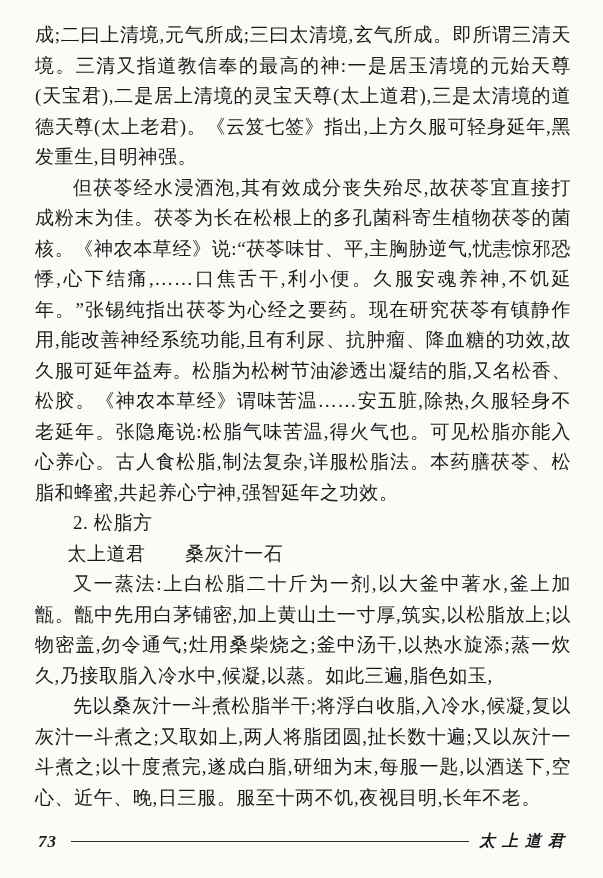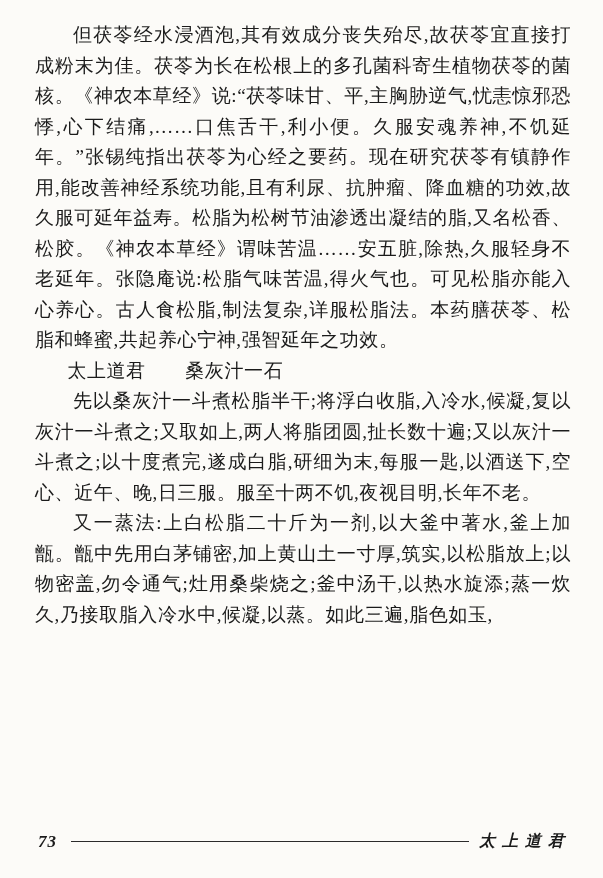--- a/index.html
+++ b/index.html
@@ -76,32 +76,34 @@
     white-space: nowrap;
   }
 </style>
 </head>
 <body>
 
 <div class="page">
 
   <div class="body-text">
 
+    <p>成;二曰上清境,元气所成;三曰太清境,玄气所成。即所谓三清天境。三清又指道教信奉的最高的神:一是居玉清境的元始天尊(天宝君),二是居上清境的灵宝天尊(太上道君),三是太清境的道德天尊(太上老君)。《云笈七签》指出,上方久服可轻身延年,黑发重生,目明神强。</p>
 
     <p class="indent">但茯苓经水浸酒泡,其有效成分丧失殆尽,故茯苓宜直接打成粉末为佳。茯苓为长在松根上的多孔菌科寄生植物茯苓的菌核。《神农本草经》说:“茯苓味甘、平,主胸胁逆气,忧恚惊邪恐悸,心下结痛,……口焦舌干,利小便。久服安魂养神,不饥延年。”张锡纯指出茯苓为心经之要药。现在研究茯苓有镇静作用,能改善神经系统功能,且有利尿、抗肿瘤、降血糖的功效,故久服可延年益寿。松脂为松树节油渗透出凝结的脂,又名松香、松胶。《神农本草经》谓味苦温……安五脏,除热,久服轻身不老延年。张隐庵说:松脂气味苦温,得火气也。可见松脂亦能入心养心。古人食松脂,制法复杂,详服松脂法。本药膳茯苓、松脂和蜂蜜,共起养心宁神,强智延年之功效。</p>
 
+    <p class="heading">2. 松脂方</p>
 
     <p class="ingredients">
       <span>太上道君</span>
       <span class="gap">桑灰汁一石</span>
     </p>
 
+    <p class="indent">又一蒸法:上白松脂二十斤为一剂,以大釜中著水,釜上加甑。甑中先用白茅铺密,加上黄山土一寸厚,筑实,以松脂放上;以物密盖,勿令通气;灶用桑柴烧之;釜中汤干,以热水旋添;蒸一炊久,乃接取脂入冷水中,候凝,以蒸。如此三遍,脂色如玉,</p>
+
     <p class="indent">先以桑灰汁一斗煮松脂半干;将浮白收脂,入冷水,候凝,复以灰汁一斗煮之;又取如上,两人将脂团圆,扯长数十遍;又以灰汁一斗煮之;以十度煮完,遂成白脂,研细为末,每服一匙,以酒送下,空心、近午、晚,日三服。服至十两不饥,夜视目明,长年不老。</p>
-
-    <p class="indent">又一蒸法:上白松脂二十斤为一剂,以大釜中著水,釜上加甑。甑中先用白茅铺密,加上黄山土一寸厚,筑实,以松脂放上;以物密盖,勿令通气;灶用桑柴烧之;釜中汤干,以热水旋添;蒸一炊久,乃接取脂入冷水中,候凝,以蒸。如此三遍,脂色如玉,</p>
 
   </div>
 
   <div class="page-footer">
     <span class="footer-page-number">73</span>
     <span class="footer-rule"></span>
     <span class="footer-book-title">太上道君</span>
   </div>
 
 </div>

